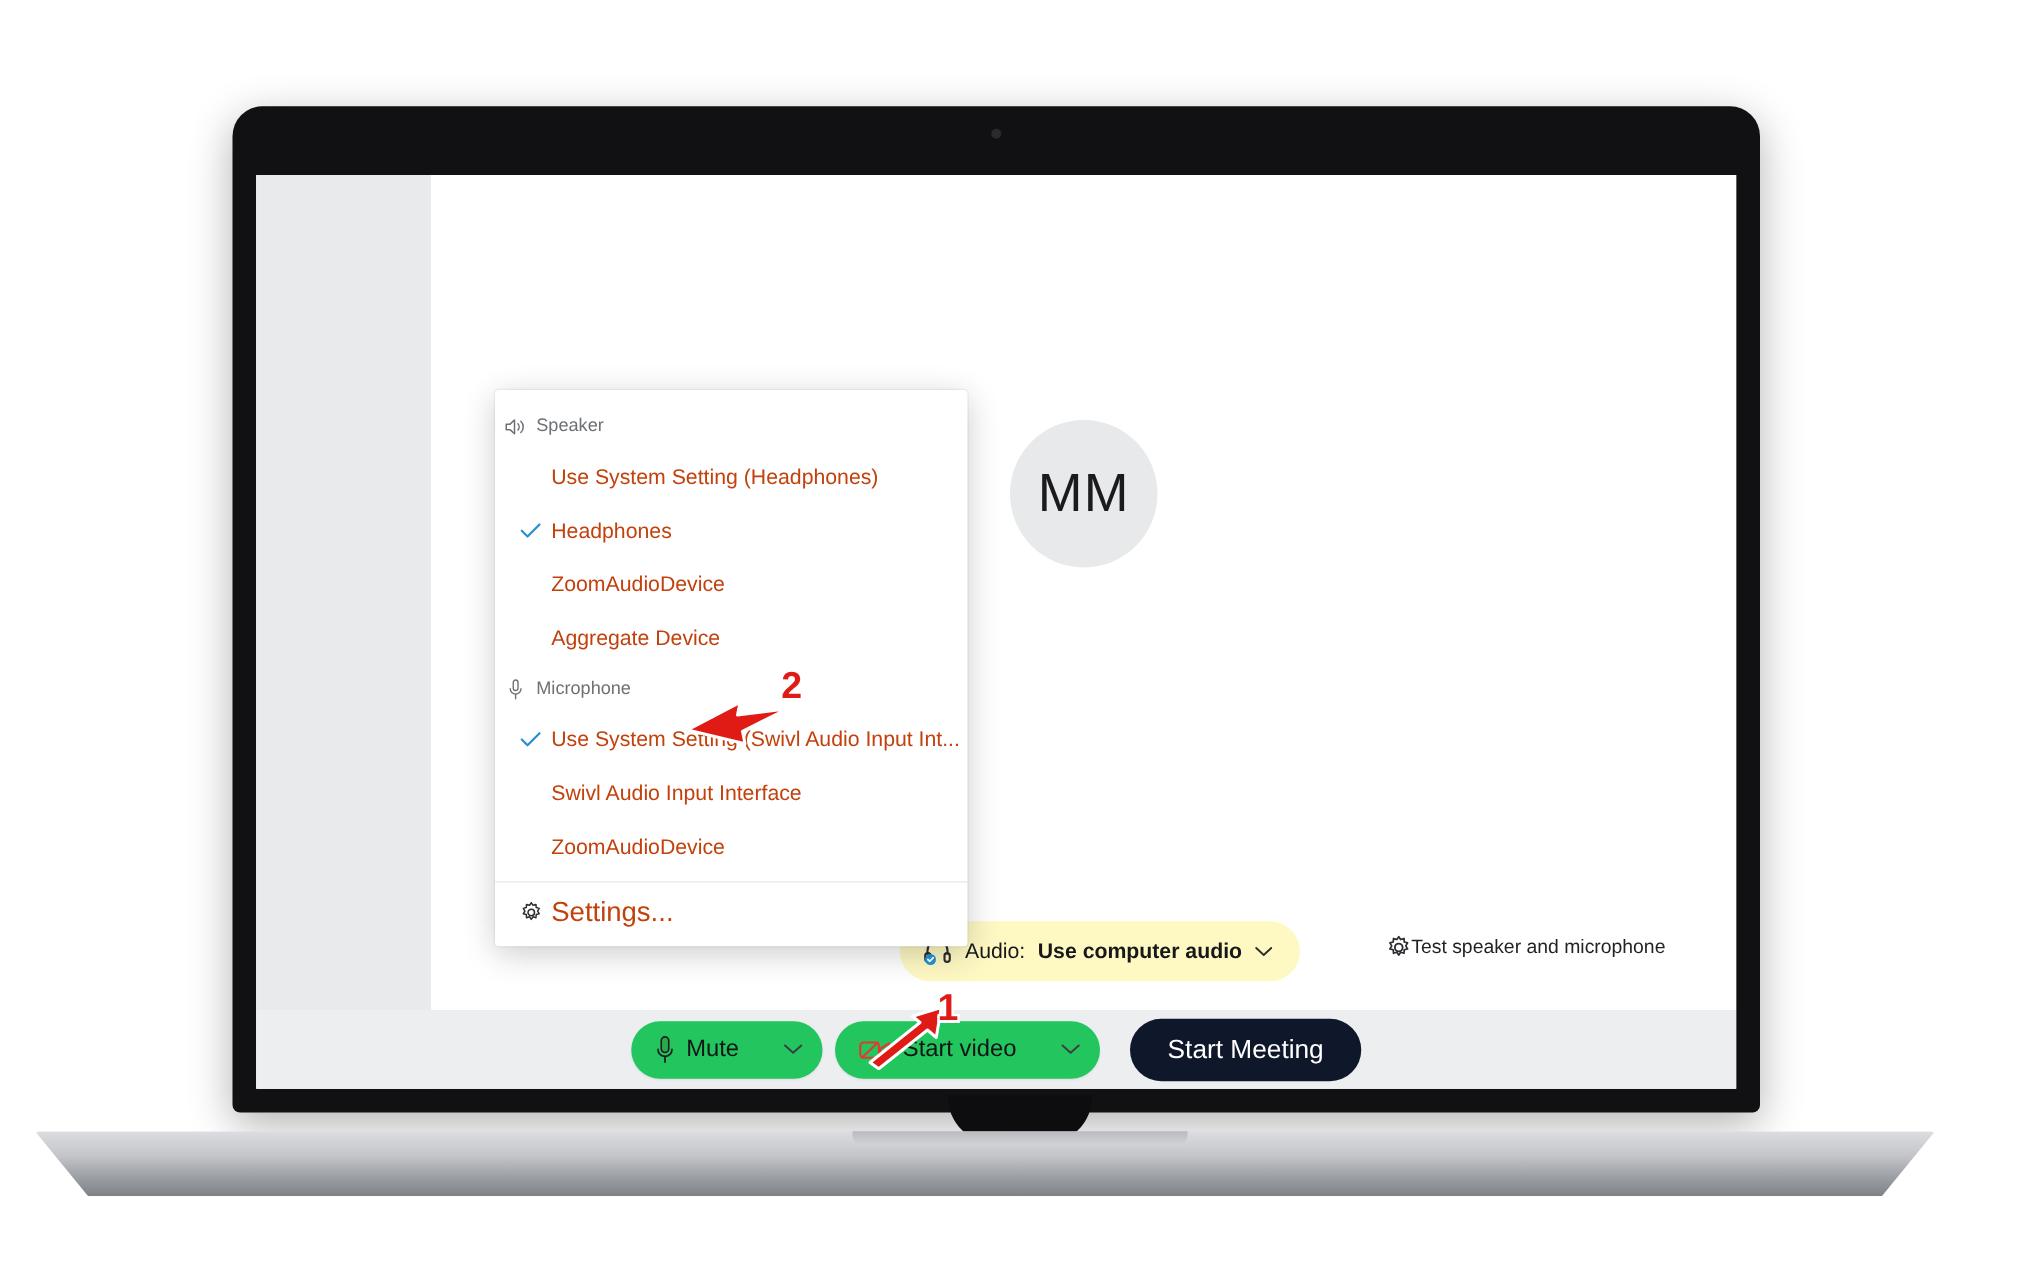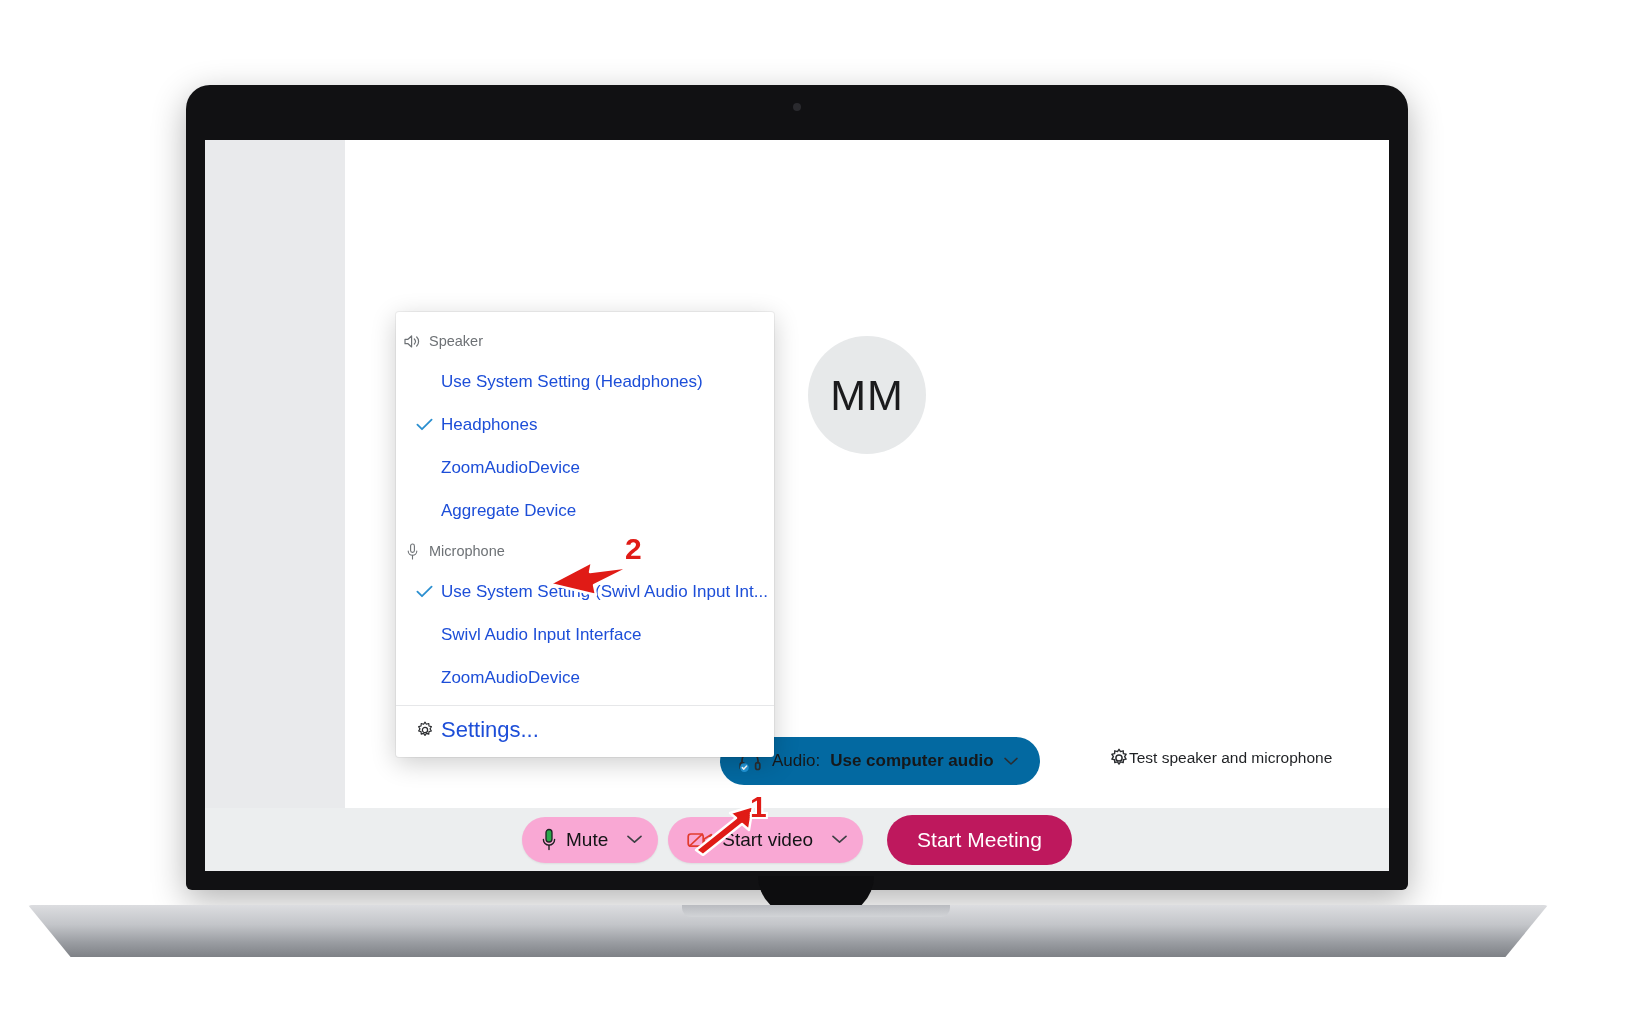--- a/index.html
+++ b/index.html
@@ -65,55 +65,56 @@
   }
 
   
   #audio-status-row{
     position:absolute;left:0;right:0;top:597px;height:50px;
   }
   #audio-pill{
     position:absolute;left:375px;top:0;height:48px;
     display:flex;align-items:center;gap:10px;
     padding:0 22px 0 18px;
-    background:#0369a1;border-radius:26px;
+    background:#fef9c3;border-radius:26px;
     font-size:17px;color:#16181a;white-space:nowrap;
   }
   #audio-pill .label{font-weight:400;}
   #audio-pill .value{font-weight:700;}
   #headset-badge{position:relative;width:24px;height:22px;flex:none;}
   #test-audio-link{
     position:absolute;left:764px;top:11px;
     display:flex;align-items:center;gap:0;
     font-size:15.5px;color:#1f2124;white-space:nowrap;
   }
 
   
   #bottom-toolbar{
     position:absolute;left:0;right:0;bottom:0;height:63px;
     background:#eceeef;
     display:flex;align-items:center;justify-content:center;gap:10px;
   }
   .pill-btn{
     height:46px;display:flex;align-items:center;
-    background:#f9a8d4;border-radius:24px;
+    background:#22c55e;border-radius:24px;
     box-shadow:0 1px 2px rgba(0,0,0,.07);
+    gap:17px;
   }
   .pill-main{
     display:flex;align-items:center;gap:9px;
     padding:0 15px 0 19px;height:100%;
     font-size:19px;color:#131416;white-space:nowrap;
   }
   .pill-caret{
     padding:0 16px 0 4px;height:100%;
     display:flex;align-items:center;color:#3c3f43;
   }
   #start-meeting-button{
     height:50px;padding:0 30px;margin-left:14px;
-    background:#be185d;color:#ffffff;
+    background:#0f172a;color:#ffffff;
     border:none;border-radius:26px;
     font-family:"Liberation Sans", sans-serif;
     font-size:21px;white-space:nowrap;cursor:pointer;
   }
 
   
   #audio-dropdown-menu{
     position:absolute;left:191px;top:172px;width:378px;
     background:#ffffff;border-radius:3px;
     box-shadow:0 6px 26px rgba(0,0,0,.20),0 0 0 1px rgba(0,0,0,.05);
@@ -122,21 +123,21 @@
   }
   .menu-group-header{
     display:flex;align-items:center;
     height:38px;
     font-size:14.5px;color:#6d7175;
   }
   .menu-group-header .gicon{width:33px;flex:none;display:flex;justify-content:center;}
   .menu-item{
     display:flex;align-items:center;
     height:43px;padding-left:12px;
-    font-size:17px;color:#1d4ed8;white-space:nowrap;cursor:pointer;
+    font-size:17px;color:#c2410c;white-space:nowrap;cursor:pointer;
   }
   .menu-item .check{width:33px;flex:none;display:flex;justify-content:center;color:#2b8fd0;}
   #menu-divider{height:1px;background:#e6e7e9;margin:6px 0 2px 0;}
   .menu-item.settings{font-size:22px;}
   .menu-item.settings .check{color:#2b2d30;}
 
   
   .annotation{position:absolute;z-index:40;pointer-events:none;}
   .annot-num{
     position:absolute;

